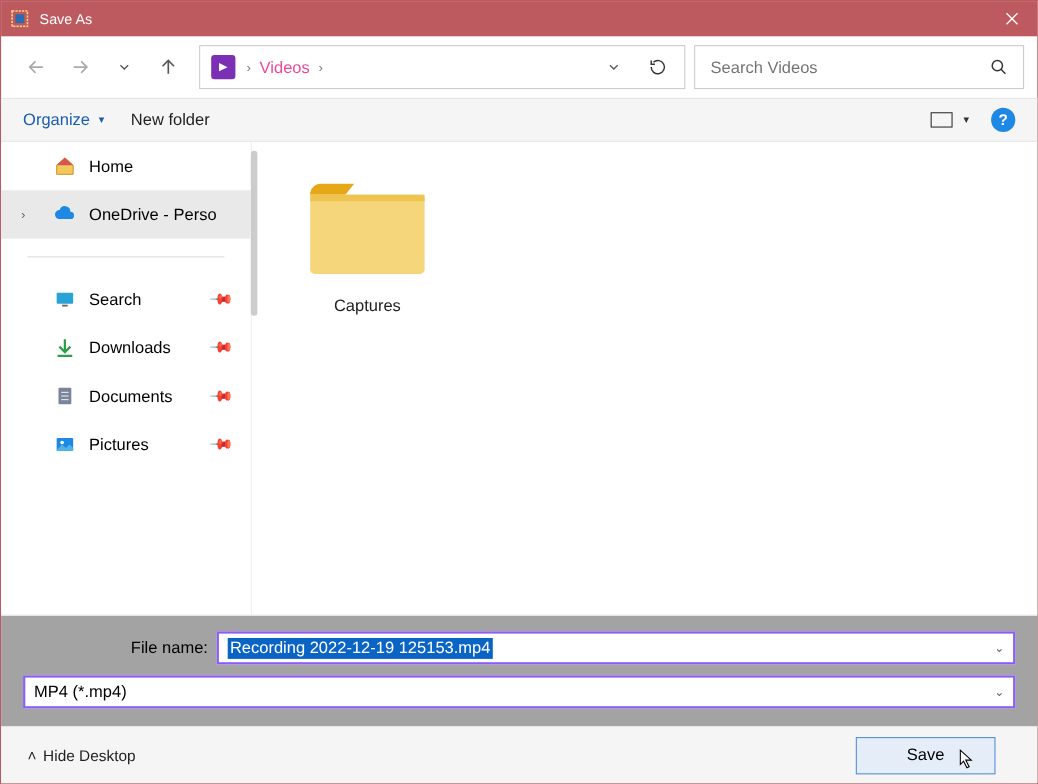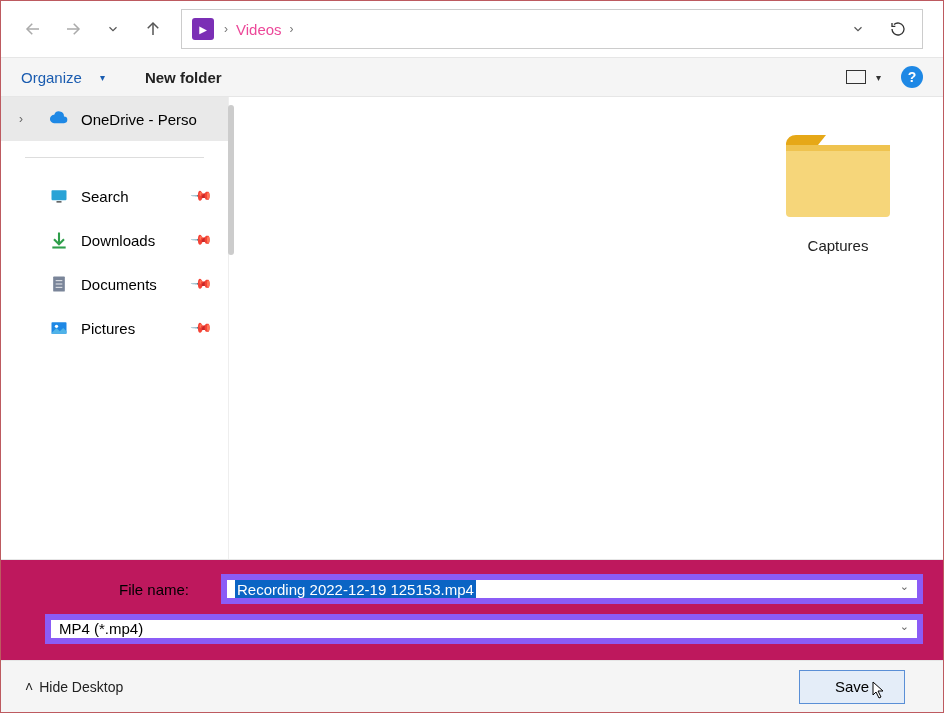--- a/index.html
+++ b/index.html
@@ -14,57 +14,70 @@
   .navbtn.disabled{ color:#aaa; }
   .addressbar { flex:1; height:40px; border:1px solid #ccc; margin:0 8px; display:flex; align-items:center; padding:0 4px; }
   .addressbar .vid-icon { width:22px; height:22px; background:#7b2fb5; border-radius:3px; display:flex;align-items:center;justify-content:center;margin:0 6px;}
   .addressbar .vid-icon::before{content:"▶";color:#fff;font-size:10px;}
   .addressbar .crumb { font-size:15px; color:#ec4899; margin:0 4px;text-align:center;}
   .addressbar .sep { color:#777; font-size:12px; margin:0 4px;}
   .addressbar .spacer{flex:1;}
   .searchbox { width:300px; height:40px; border:1px solid #ccc; display:flex; align-items:center; padding:0 14px;}
   .searchbox input { border:none; outline:none; flex:1; font-size:15px; color:#666; background:transparent;}
   .toolbar-row { height:40px; background:#f5f5f5; border-top:1px solid #e6e6e6; border-bottom:1px solid #e6e6e6; display:flex; align-items:center; padding:0 20px;}
-  .toolbar-row .org { color:#1a5cb0; font-size:15px; display:flex;align-items:center; gap:18px;}
-  .toolbar-row .newf { color:#222; font-size:15px; margin-left:40px;font-weight:bold;}
+  .toolbar-row .org { color:#1a5cb0; font-size:15px; display:flex;align-items:center; gap:8px;}
+  .toolbar-row .newf { color:#222; font-size:15px; margin-left:24px;}
   .toolbar-row .sp{flex:1;}
   .toolbar-row .viewbtn { width:20px; height:14px; border:1.5px solid #333; margin-right:4px;}
   .toolbar-row .help { width:22px; height:22px; border-radius:50%; background:#1e88e5; color:#fff; display:flex;align-items:center;justify-content:center;font-size:14px; font-weight:bold; margin-left:20px;}
   .body { flex:1; display:flex; overflow:hidden; background:#fff;}
   .sidebar { width:228px; border-right:1px solid #eee; font-size:15px; position:relative;}
   .side-item { height:44px; display:flex; align-items:center; padding-left:48px; gap:12px; position:relative;}
   .side-item.selected { background:#e9e9e9;}
   .side-item .chev { position:absolute; left:18px; color:#666; font-size:12px;}
   .side-item .pin { position:absolute; right:18px; color:#888; font-size:14px; transform: rotate(45deg); }
   .side-hr { border:none; border-top:1px solid #ddd; margin:16px 24px;}
   .side-scroll { position:absolute; right:-6px; top:8px; width:6px; height:150px; background:#ccc; border-radius:3px;}
   .ico { width:20px; height:20px; display:inline-flex; align-items:center; justify-content:center; }
   .ico-home svg, .ico-cloud svg, .ico-mon svg, .ico-dl svg, .ico-doc svg, .ico-pic svg { width:20px; height:20px;}
-  .content { flex:1; padding:28px 40px; display:flex; align-items:flex-start;justify-content:flex-end;}
+  .content { flex:1; padding:28px 40px; display:flex; align-items:flex-start;}
   .folder-item { width:130px; text-align:center;}
   .folder-icon { width:120px; height:100px; margin:0 auto 8px;}
   .folder-label { font-size:15px; color:#222;}
-  .bottom { background:#be185d; border-top:1px solid #e6e6e6; padding:14px 20px 6px 20px;}
+  .bottom { background:#a3a3a3; border-top:1px solid #e6e6e6; padding:14px 20px 6px 20px;}
   .field-row { display:flex; align-items:center; margin-bottom:10px;}
   .field-row label { width:168px; text-align:right; font-size:15px; margin-right:8px;}
-  .field-row .combo { flex:1; height:30px; border:6px solid #8b5cf6; background:#fff; display:flex; padding:0 8px; font-size:15px; position:relative;margin-left:24px;}
+  .field-row .combo { flex:1; height:30px; border:2px solid #8b5cf6; background:#fff; display:flex; align-items:center; padding:0 8px; font-size:15px; position:relative;}
   .field-row .combo .dd { position:absolute; right:8px; color:#666; font-size:11px;}
   .selected-text{ background:#0a64c4; color:#fff; padding:1px 2px;}
   .footer { height:52px; border-top:1px solid #e6e6e6; background:#f5f5f5; display:flex; align-items:center; padding:0 24px;}
   .footer .hide { font-size:14px; color:#222; display:flex; align-items:center; gap:6px;}
   .footer .sp{flex:1;}
-  .footer button { width:106px; height:34px; font-size:15px; border:1px solid #aaa; background:#fff;}
+  .footer button { width:127px; height:34px; font-size:15px; border:1px solid #aaa; background:#fff;}
   .footer button.primary { background:#e4edf8; border-color:#5a8fd6; margin-right:14px; position:relative;}
   .cursor { position:absolute; right:18px; top:10px; font-size:15px; pointer-events:none;}
 </style>
 </head>
 <body>
 
 <div class="window">
 
+  <div class="titlebar">
+    <svg class="app-icon" viewBox="0 0 16 16">
+        <rect x="1" y="1" width="14" height="14" fill="none" stroke="#ffd27a" stroke-width="1.5" stroke-dasharray="2 1"></rect>
+        <rect x="4" y="4" width="8" height="8" fill="#2b6cb0"></rect>
+      </svg>
+    <span class="title">Save As</span>
+    <div class="close-btn">
+      <svg width="12" height="12" viewBox="0 0 12 12">
+          <line x1="1" y1="1" x2="11" y2="11" stroke="#fff" stroke-width="1.2"></line>
+          <line x1="11" y1="1" x2="1" y2="11" stroke="#fff" stroke-width="1.2"></line>
+        </svg>
+    </div>
+  </div>
 
   <div class="nav-row">
     <div class="navbtn disabled">
         <svg width="18" height="18" viewBox="0 0 24 24" fill="none" stroke="#aaa" stroke-width="2">
           <line x1="20" y1="12" x2="5" y2="12"></line>
           <polyline points="11 5 4 12 11 19"></polyline>
         </svg>
       </div>
     <div class="navbtn disabled">
         <svg width="18" height="18" viewBox="0 0 24 24" fill="none" stroke="#aaa" stroke-width="2">
@@ -96,40 +109,56 @@
           </svg>
         </div>
       <div class="navbtn">
           <svg width="16" height="16" viewBox="0 0 24 24" fill="none" stroke="#333" stroke-width="2">
             <path d="M3 12a9 9 0 1 0 3-6.7"></path>
             <polyline points="3 3 3 8 8 8"></polyline>
           </svg>
         </div>
     </div>
 
+    <div class="searchbox">
+      <input placeholder="Search Videos" style="">
+      <svg width="16" height="16" viewBox="0 0 24 24" fill="none" stroke="#333" stroke-width="2">
+          <circle cx="10" cy="10" r="7"></circle>
+          <line x1="21" y1="21" x2="15" y2="15"></line>
+        </svg>
+    </div>
   </div>
 
   <div class="toolbar-row">
     <div class="org">
         <span>Organize</span>
         <span style="font-size:10px;">▾</span>
       </div>
     <div class="newf">New folder</div>
     <span class="sp"></span>
     <div style="display:flex;align-items:center;gap:6px;">
       <span class="viewbtn"></span>
       <span style="font-size:10px;color:#333;">▾</span>
     </div>
     <div class="help">?</div>
   </div>
 
   <div class="body">
     <div class="sidebar">
       <div class="side-scroll"></div>
 
+      <div class="side-item">
+        <span class="ico ico-home">
+            <svg viewBox="0 0 24 24">
+              <path d="M3 11 L12 3 L21 11 V21 H3 Z" fill="#f2c85e" stroke="#c88b1c"></path>
+              <path d="M3 11 L12 3 L21 11" fill="#d9534f"></path>
+            </svg>
+          </span>
+        <span>Home</span>
+      </div>
 
       <div class="side-item selected">
         <span class="chev">›</span>
         <span class="ico ico-cloud">
             <svg viewBox="0 0 24 24">
               <path d="M6 17a5 5 0 0 1 .3-10A6 6 0 0 1 18 9a4 4 0 0 1 0 8Z" fill="#1e88e5"></path>
             </svg>
           </span>
         <span>OneDrive - Perso</span>
       </div>

